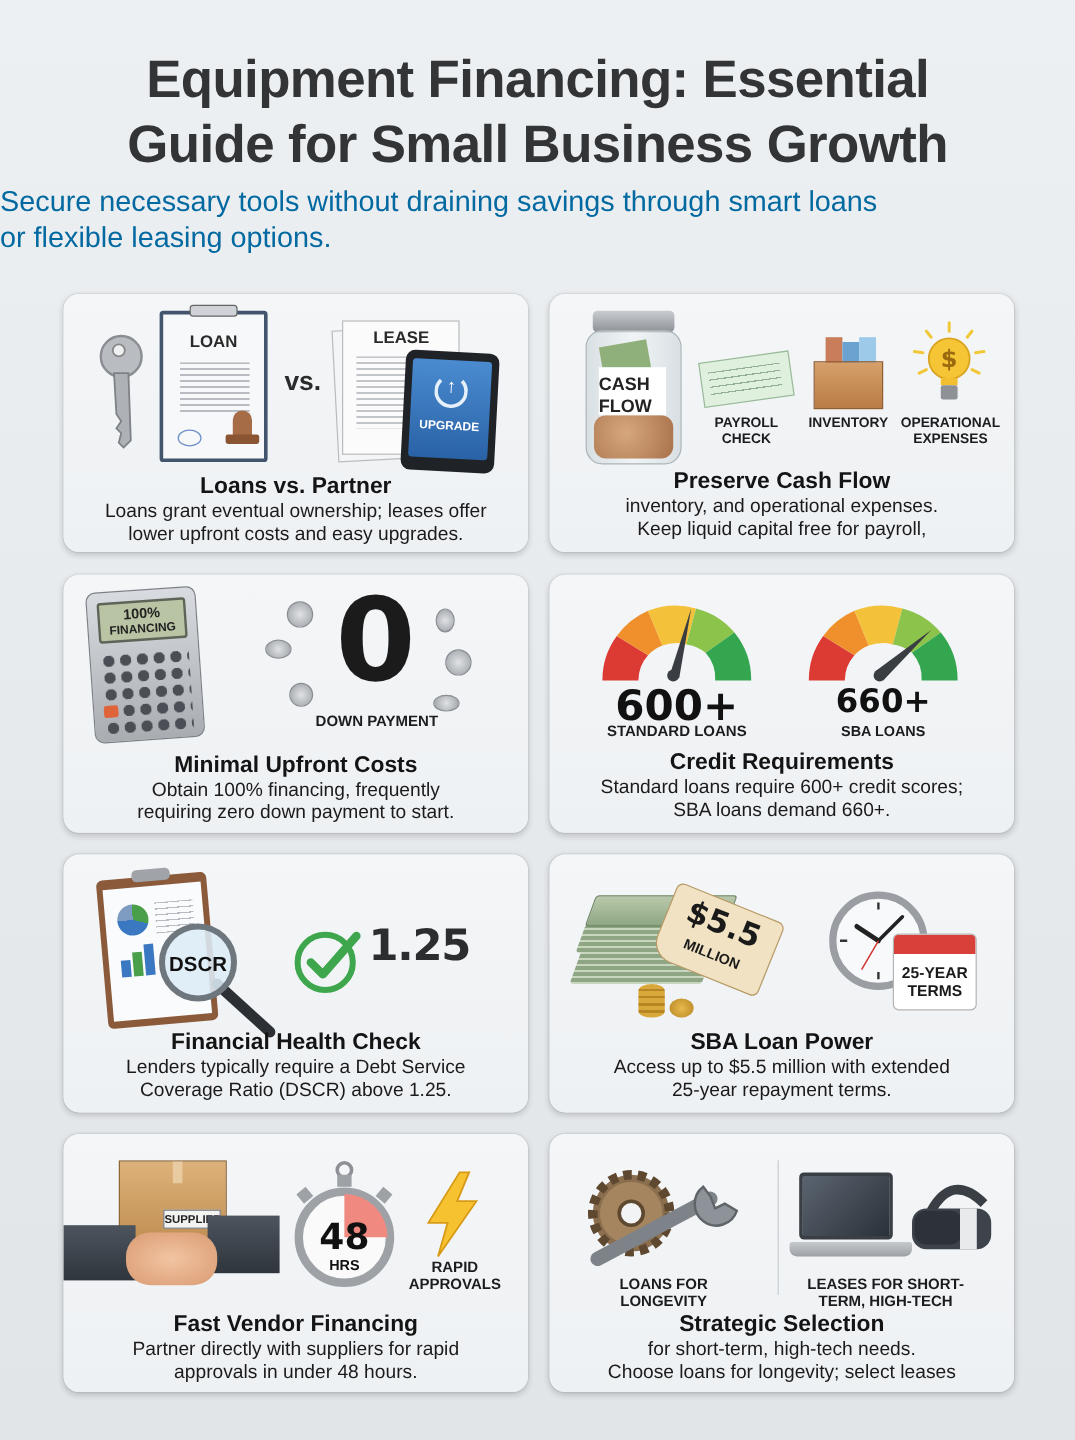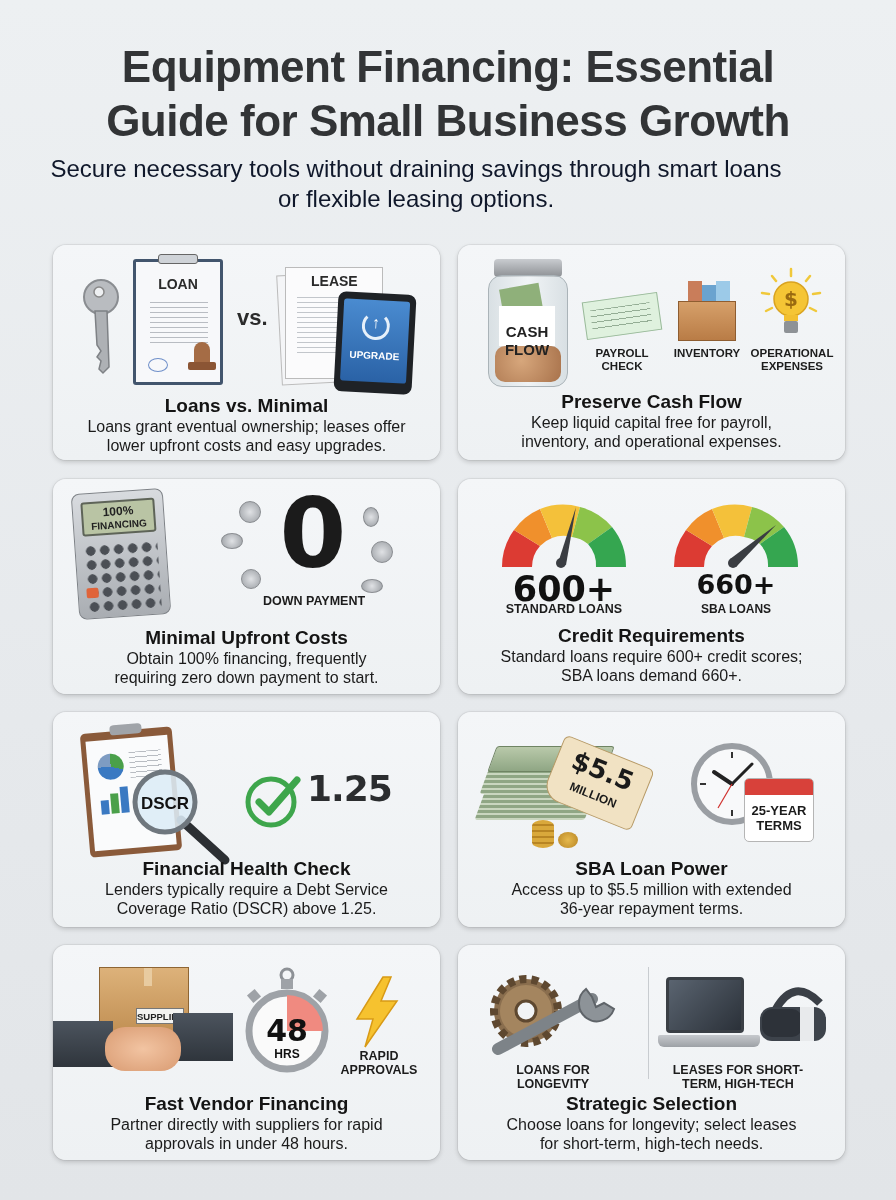--- a/index.html
+++ b/index.html
@@ -11,21 +11,21 @@
     position: relative;
   }
   .title {
     position: absolute; left: 0; top: 40px; width: 896px;
     text-align: center; font-family: Liberation Sans, sans-serif;
     font-weight: bold; font-size: 44px; line-height: 54px;
     color: #323436; letter-spacing: -0.5px;
   }
   .subtitle {
     position: absolute; left: 0; top: 154px; width: 832px;
-    text-align: center; font-size: 24px; line-height: 30px; color: #0f172a;
+    text-align: left; font-size: 24px; line-height: 30px; color: #0369a1;
   }
   .card {
     position: absolute; width: 387px; height: 215px;
     background: linear-gradient(180deg, #f4f6f8 0%, #eef1f3 100%);
     border-radius: 13px;
     box-shadow: 0 2px 5px rgba(0,0,0,0.18), 0 0 0 1px rgba(0,0,0,0.05);
   }
   .c-title {
     position: absolute; left: 0; width: 100%; text-align: center;
     font-weight: bold; font-size: 19px; color: #141414;
@@ -75,34 +75,34 @@
     <div class="abs" style="left:26px; top:6px; font-weight:bold; font-size:14px; color:#2a2a2a;">LEASE</div>
     <div class="abs" style="left:12px; top:30px; width:46px; height:60px; background:repeating-linear-gradient(180deg,#c2c6cb 0 1px,transparent 1px 5px);"></div>
   </div>
   <div class="abs" style="left:283px; top:48px; width:78px; height:100px; background:#1f2226; border-radius:8px; transform:rotate(3deg);">
     <div class="abs" style="left:6px; top:7px; width:66px; height:82px; background:linear-gradient(180deg,#4a8bd0,#2a62a6); border-radius:3px;">
       <div class="abs" style="left:19px; top:12px; width:28px; height:28px; border:3px solid #e6f0fa; border-radius:50%; border-top-color:transparent;"></div>
       <div class="abs" style="left:0; top:14px; width:100%; text-align:center; color:#fff; font-weight:bold; font-size:16px;">↑</div>
       <div class="abs" style="left:0; top:50px; width:100%; text-align:center; color:#fff; font-weight:bold; font-size:10px;">UPGRADE</div>
     </div>
   </div>
-  <div class="c-title" style="top:150px;">Loans vs. Minimal</div>
+  <div class="c-title" style="top:150px;">Loans vs. Partner</div>
   <div class="c-desc" style="top:172px;">
     <div>Loans grant eventual ownership; leases offer</div>
     <div>lower upfront costs and easy upgrades.</div>
   </div>
 </div>
 
 <div class="card" style="left:458px; top:245px;">
   <div class="abs" style="left:30px; top:14px; width:80px; height:128px;">
     <div class="abs" style="left:6px; top:0; width:68px; height:18px; background:linear-gradient(180deg,#c9ccd0,#8d9094); border-radius:4px;"></div>
     <div class="abs" style="left:0; top:16px; width:80px; height:112px; background:linear-gradient(90deg,rgba(200,210,215,0.6),rgba(240,244,246,0.8),rgba(200,210,215,0.6)); border:1px solid #aab3b8; border-radius:14px;">
       <div class="abs" style="left:12px; top:10px; width:40px; height:26px; background:#8fb07a; transform:rotate(-10deg);"></div>
       <div class="abs" style="left:6px; top:70px; width:66px; height:36px; background:radial-gradient(circle at 40% 40%,#d7a77c,#a8724b); border-radius:10px;"></div>
-      <div class="abs" style="left:10px; top:30px; width:56px; height:40px; background:#fff; text-align:center; font-weight:bold; font-size:15px; line-height:18px; padding-top:17px; color:#222;">
+      <div class="abs" style="left:10px; top:30px; width:56px; height:40px; background:#fff; font-weight:bold; font-size:15px; line-height:18px; padding-top:6px; color:#222;">
         <div>CASH</div>
         <div>FLOW</div>
       </div>
     </div>
   </div>
   <div class="abs" style="left:126px; top:52px; width:76px; height:38px; background:#dff1de; border:1px solid #9ab99b; transform:rotate(-8deg);">
     <div class="abs" style="left:6px; top:8px; width:60px; height:22px; background:repeating-linear-gradient(180deg,#94ad95 0 1px,transparent 1px 6px);"></div>
   </div>
   <div class="lbl" style="left:118px; top:102px; width:92px;">
     <div>PAYROLL</div>
@@ -131,22 +131,22 @@
       <rect x="26" y="54" width="14" height="12" rx="2" fill="#8e9296"></rect>
       <text x="33" y="39" text-anchor="middle" font-family="DejaVu Sans, sans-serif" font-weight="bold" font-size="20" fill="#9a6a10">$</text>
     </svg>
   </div>
   <div class="lbl" style="left:288px; top:102px; width:92px;">
     <div>OPERATIONAL</div>
     <div>EXPENSES</div>
   </div>
   <div class="c-title" style="top:146px;">Preserve Cash Flow</div>
   <div class="c-desc" style="top:168px;">
+    <div>inventory, and operational expenses.</div>
     <div>Keep liquid capital free for payroll,</div>
-    <div>inventory, and operational expenses.</div>
   </div>
 </div>
 
 <div class="card" style="left:53px; top:479px;">
   <div class="abs" style="left:22px; top:12px; width:92px; height:126px; background:linear-gradient(180deg,#d8dbdf,#a9adb2); border:1px solid #7d8186; border-radius:8px; transform:rotate(-4deg);">
     <div class="abs" style="left:8px; top:8px; width:74px; height:34px; background:#b9c4a4; border:2px solid #5e6458; border-radius:3px; text-align:center; font-weight:bold; font-size:12px; line-height:14px; color:#222; padding-top:2px;">
       <div>100%</div>
       <div style="font-size:10px;">FINANCING</div>
     </div>
     <div class="abs" style="left:8px; top:50px; width:74px; height:68px; background:radial-gradient(circle,#4b4f55 45%,transparent 50%) 0 0/14px 14px;"></div>
@@ -264,21 +264,21 @@
   <div class="abs" style="left:286px; top:66px; width:70px; height:64px; background:#fff; border:1px solid #b5b5b5; border-radius:5px; overflow:hidden;">
     <div class="abs" style="left:0; top:0; width:100%; height:16px; background:#d8413a;"></div>
     <div class="abs" style="left:0; top:24px; width:100%; text-align:center; font-weight:bold; font-size:13px; line-height:15px; color:#1a1a1a;">
       <div>25-YEAR</div>
       <div>TERMS</div>
     </div>
   </div>
   <div class="c-title" style="top:146px;">SBA Loan Power</div>
   <div class="c-desc" style="top:168px;">
     <div>Access up to $5.5 million with extended</div>
-    <div>36-year repayment terms.</div>
+    <div>25-year repayment terms.</div>
   </div>
 </div>
 
 <div class="card" style="left:53px; top:945px;">
   <div class="abs" style="left:46px; top:22px; width:90px; height:70px; background:linear-gradient(180deg,#ddb27a,#c08e52); border:1px solid #8e6533;">
     <div class="abs" style="left:44px; top:0; width:8px; height:18px; background:#e8cba0;"></div>
     <div class="abs" style="left:36px; top:40px; width:48px; height:16px; background:#f3f3f1; border:1px solid #777; font-weight:bold; font-size:9.5px; line-height:16px; text-align:center; color:#222;">SUPPLIER</div>
   </div>
   <div class="abs" style="left:0; top:68px; width:180px; height:80px;">
     <div class="abs" style="left:0; top:8px; width:60px; height:46px; background:linear-gradient(180deg,#4c545e,#2f353c);"></div>
@@ -339,16 +339,16 @@
   <div class="lbl" style="left:30px; top:118px; width:130px; font-size:12.5px; line-height:14px;text-align:center;">
     <div>LOANS FOR</div>
     <div>LONGEVITY</div>
   </div>
   <div class="lbl" style="left:198px; top:118px; width:164px; font-size:12.5px; line-height:14px;">
     <div>LEASES FOR SHORT-</div>
     <div>TERM, HIGH-TECH</div>
   </div>
   <div class="c-title" style="top:148px;">Strategic Selection</div>
   <div class="c-desc" style="top:170px;">
+    <div>for short-term, high-tech needs.</div>
     <div>Choose loans for longevity; select leases</div>
-    <div>for short-term, high-tech needs.</div>
   </div>
 </div>
 
 </body></html>

